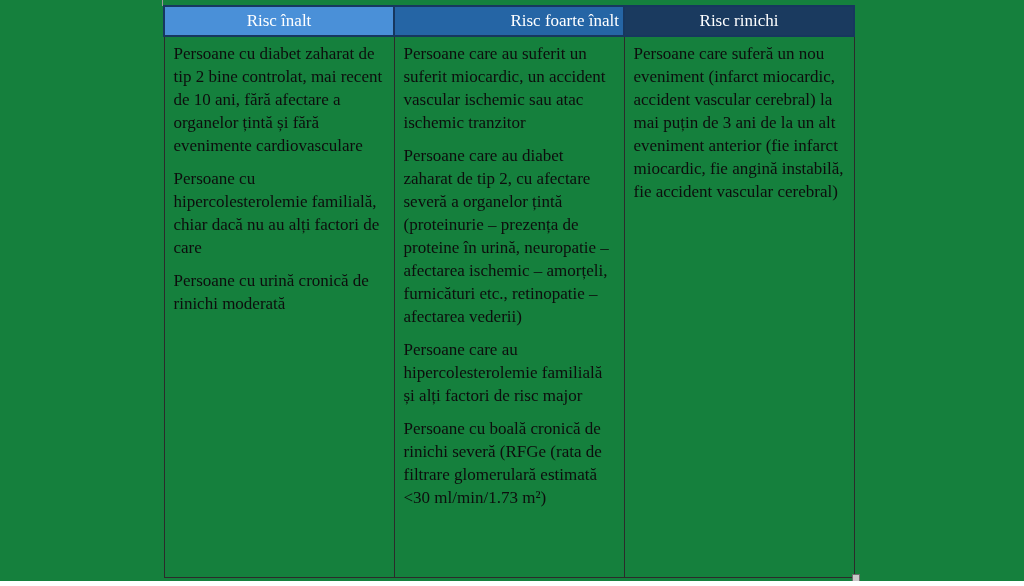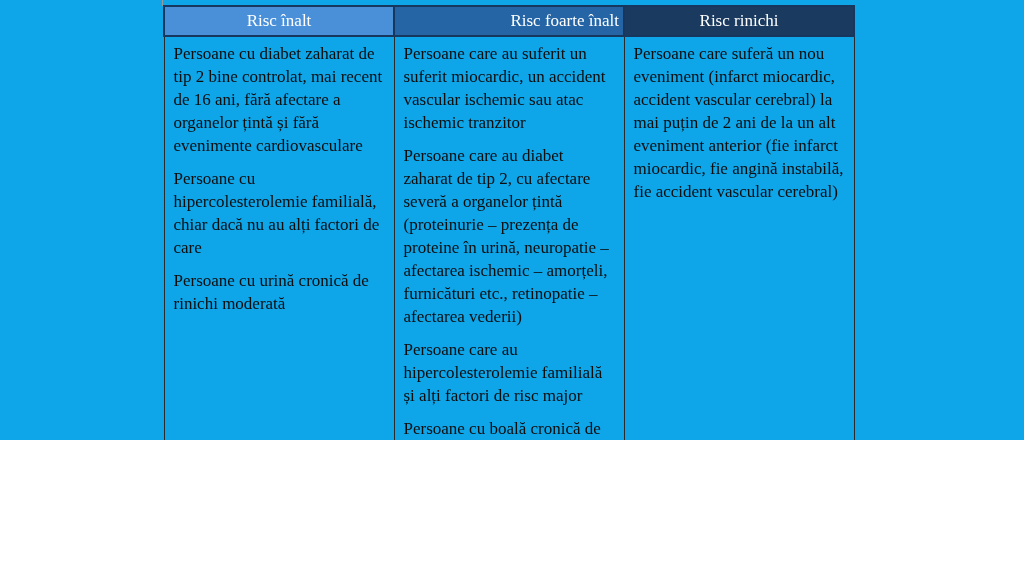--- a/index.html
+++ b/index.html
@@ -4,22 +4,22 @@
 <style>
   html, body {
     margin: 0;
     padding: 0;
     background: #ffffff;
     font-family: "Liberation Serif", "DejaVu Serif", serif;
   }
   .page {
     position: relative;
     width: 1024px;
-    height: 440px;
-    background: #0ea5e9;
+    height: 581px;
+    background: #15803d;
     overflow: hidden;
   }
   .risk-table {
     position: absolute;
     left: 163px;
     top: 5px;
     width: 692px;
     height: 573px;
     border-collapse: collapse;
     table-layout: fixed;
@@ -80,32 +80,32 @@
     <thead>
       <tr>
         <th style="background-color: rgb(74, 144, 216);">Risc înalt</th>
         <th style="background-color: rgb(37, 101, 165); text-align: right;">Risc foarte înalt</th>
         <th style="background-color: rgb(26, 58, 95);">Risc rinichi</th>
       </tr>
     </thead>
     <tbody>
       <tr>
         <td>
-          <p>Persoane cu diabet zaharat de tip 2 bine controlat, mai recent de 16 ani, fără afectare a organelor țintă și fără evenimente cardiovasculare</p>
+          <p>Persoane cu diabet zaharat de tip 2 bine controlat, mai recent de 10 ani, fără afectare a organelor țintă și fără evenimente cardiovasculare</p>
           <p>Persoane cu hipercolesterolemie familială, chiar dacă nu au alți factori de care</p>
           <p>Persoane cu urină cronică de rinichi moderată</p>
         </td>
         <td>
           <p>Persoane care au suferit un suferit miocardic, un accident vascular ischemic sau atac ischemic tranzitor</p>
           <p>Persoane care au diabet zaharat de tip 2, cu afectare severă a organelor țintă (proteinurie – prezența de proteine în urină, neuropatie – afectarea ischemic – amorțeli, furnicături etc., retinopatie – afectarea vederii)</p>
           <p>Persoane care au hipercolesterolemie familială și alți factori de risc major</p>
           <p>Persoane cu boală cronică de rinichi severă (RFGe (rata de filtrare glomerulară estimată &lt;30 ml/min/1.73 m²)</p>
         </td>
         <td>
-          <p>Persoane care suferă un nou eveniment (infarct miocardic, accident vascular cerebral) la mai puțin de 2 ani de la un alt eveniment anterior (fie infarct miocardic, fie angină instabilă, fie accident vascular cerebral)</p>
+          <p>Persoane care suferă un nou eveniment (infarct miocardic, accident vascular cerebral) la mai puțin de 3 ani de la un alt eveniment anterior (fie infarct miocardic, fie angină instabilă, fie accident vascular cerebral)</p>
         </td>
       </tr>
     </tbody>
   </table>
 
   <div class="resize-handle"></div>
 
 </div>
 
 </body></html>

